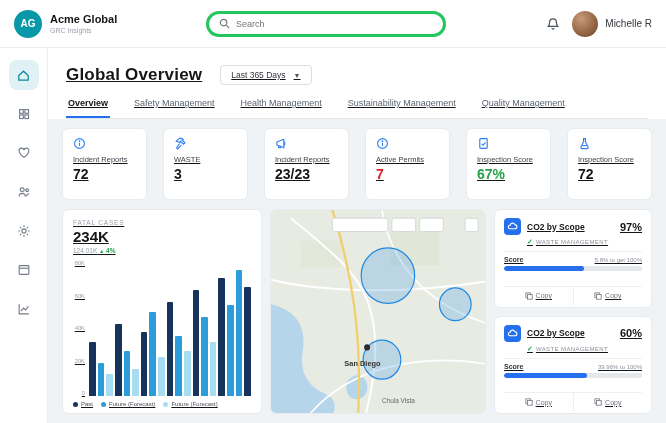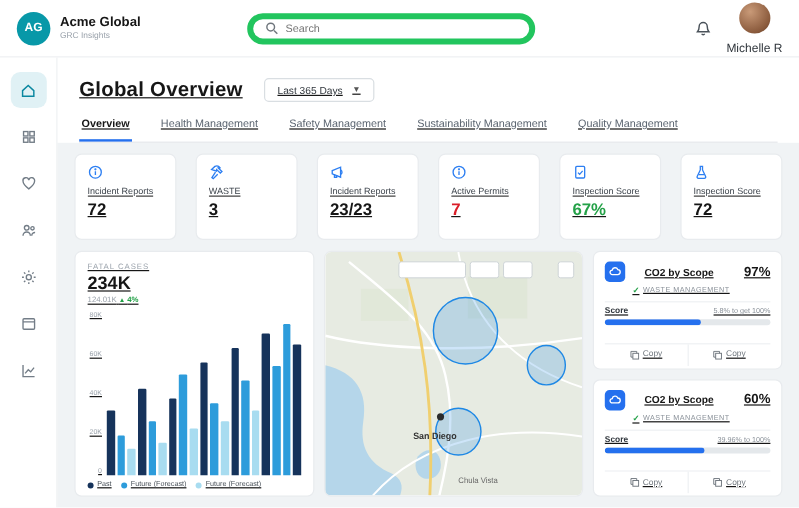--- a/index.html
+++ b/index.html
@@ -9,26 +9,26 @@
   
   .topbar { height:48px; display:flex; align-items:center; padding:0 14px;
     background:#fff; border-bottom:1px solid #e9ecee; }
   .brand { display:flex; align-items:center; gap:8px; width:160px; }
   .brand-avatar { width:28px; height:28px; border-radius:50%; background:#0898a8;
     color:#fff; font-size:10px; font-weight:bold; display:flex; align-items:center; justify-content:center; }
   .brand-name { font-size:11px; font-weight:bold; line-height:1.2; }
   .brand-sub { font-size:7px; color:#9aa2ab; }
   .searchwrap { flex:1; display:flex; justify-content:flex-start; padding-left:32px; }
   .search { display:flex; align-items:center; gap:6px; width:240px; height:26px;
-    border:5px solid #22c55e; border-radius:14px; padding:0 10px; background:#fff; }
+    border:3px solid #22c55e; border-radius:14px; padding:0 10px; background:#fff; }
   .search input { border:none; outline:none; flex:1; font-size:9px; color:#333;
     font-family:"Liberation Sans", sans-serif; background:transparent; }
   .top-right { display:flex; align-items:center; gap:12px; }
   .bell { color:#4a525a; display:flex; }
-  .user { display:flex; align-items:center; gap:7px;flex-direction:column; }
+  .user { display:flex; align-items:center; gap:7px; }
   .user-avatar { width:26px; height:26px; border-radius:50%;
     background:radial-gradient(circle at 35% 30%, #c99a78, #8a5a3c 70%, #5f3a24); }
   .user-name { font-size:10px; color:#30363c; }
 
   
   .shell { display:flex; height:375px; }
   .sidebar { width:48px; border-right:1px solid #eceef0; background:#fff;
     display:flex; flex-direction:column; align-items:center; padding-top:12px; gap:9px; }
   .side-item { width:30px; height:30px; border-radius:8px; display:flex;
     align-items:center; justify-content:center; color:#737d87; cursor:pointer; }
@@ -77,21 +77,21 @@
   
   .map-card { overflow:hidden; position:relative; padding:0; cursor:grab; }
   .map-card svg { display:block; width:100%; height:100%; }
 
   
   .right-col { display:flex; flex-direction:column; gap:8px; min-height:0; }
   .co2-card { flex:1; padding:8px 9px 2px; display:flex; flex-direction:column; }
   .co2-head { display:flex; align-items:center; }
   .co2-icon { width:17px; height:17px; border-radius:4px; background:#2570ee;
     display:flex; align-items:center; justify-content:center; color:#fff; }
-  .co2-title { font-size:8.5px; font-weight:bold; margin-left:16px; }
+  .co2-title { font-size:8.5px; font-weight:bold; margin-left:6px; }
   .co2-value { margin-left:auto; font-size:11px; font-weight:bold; }
   .co2-cat { display:flex; align-items:center; gap:3px; margin:3px 0 0 23px; }
   .check { color:#24a148; font-size:7px; font-weight:bold; }
   .cat-text { font-size:6px; letter-spacing:.4px; color:#8a9199; }
   .co2-divider { border-top:1px solid #eef1f3; margin:5px 0 4px; }
   .score-row { display:flex; justify-content:space-between; align-items:baseline; }
   .score-label { font-size:7px; font-weight:bold; color:#30363c; }
   .score-note { font-size:6px; color:#8a9199; }
   .progress-track { height:5px; background:#e4e8eb; border-radius:3px; margin-top:3px; overflow:hidden; }
   .progress-fill { height:100%; background:#2570ee; border-radius:3px; }
@@ -189,22 +189,22 @@
     <div class="page-head">
       <div class="title-row">
         <div class="page-title">Global Overview</div>
         <div class="date-filter">
           <span>Last 365 Days</span>
           <span class="chev">▼</span>
         </div>
       </div>
       <div class="tabs">
         <div class="tab active">Overview</div>
+        <div class="tab">Safety Management</div>
         <div class="tab">Health Management</div>
-        <div class="tab">Safety Management</div>
         <div class="tab">Sustainability Management</div>
         <div class="tab">Quality Management</div>
       </div>
     </div>
 
     <div class="body">
 
       <div class="kpi-row">
         <div class="kpi-card">
           <svg class="kpi-icon" width="13" height="13" viewBox="0 0 14 14" fill="none" stroke="currentColor" stroke-width="1.2">

